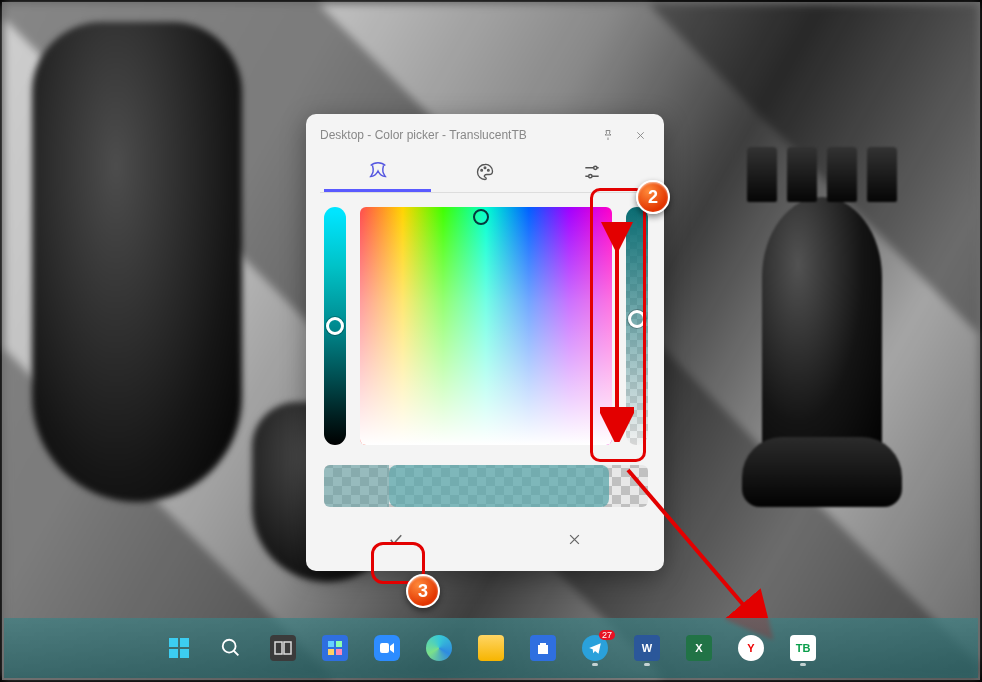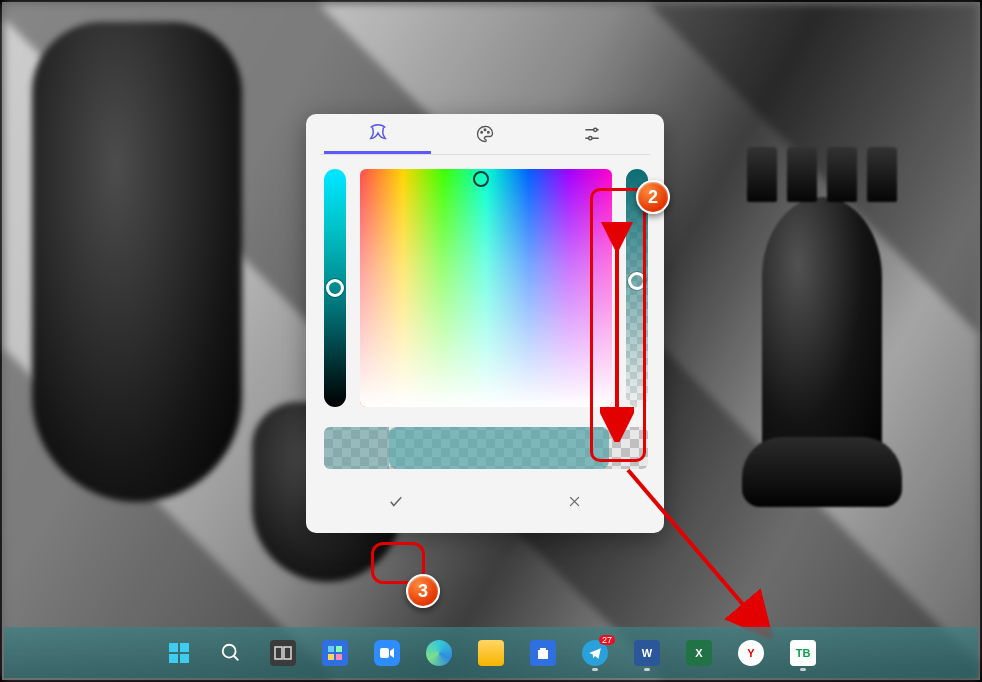--- a/index.html
+++ b/index.html
@@ -59,21 +59,21 @@
 .callout { position: absolute; border: 3px solid #e30000; border-radius: 10px; pointer-events: none; }
 .callout.c-alpha { left: 588px; top: 186px; width: 56px; height: 274px; }
 .callout.c-ok { left: 369px; top: 540px; width: 54px; height: 42px; border-radius: 12px; }
 .badge { position: absolute; width: 34px; height: 34px; border-radius: 50%; background: radial-gradient(circle at 35% 30%, #ff8a3a, #e23400 70%); color: #fff; font-weight: 700; font-size: 18px; display: flex; align-items: center; justify-content: center; box-shadow: 0 3px 6px rgba(0,0,0,0.45), inset 0 1px 2px rgba(255,255,255,0.6); border: 2px solid #fff; }
 .badge.b2 { left: 634px; top: 178px; }
 .badge.b3 { left: 404px; top: 572px; }
 
 .anno-arrow { position: absolute; pointer-events: none; }
 
 
-.taskbar { position: absolute; left: 2px; right: 2px; bottom: 2px; height: 51px; background: linear-gradient(to bottom, rgba(62,128,131,0.72), rgba(40,98,101,0.78)); display: flex; align-items: center; justify-content: center; gap: 12px; backdrop-filter: blur(2px); }
+.taskbar { position: absolute; left: 2px; right: 2px; bottom: 2px; height: 60px; background: linear-gradient(to bottom, rgba(62,128,131,0.72), rgba(40,98,101,0.78)); display: flex; align-items: center; justify-content: center; gap: 12px; backdrop-filter: blur(2px); }
 .tb-item { width: 40px; height: 40px; display: flex; align-items: center; justify-content: center; border-radius: 4px; position: relative; }
 .tb-item .dot { position: absolute; bottom: 2px; left: 50%; transform: translateX(-50%); width: 6px; height: 3px; border-radius: 2px; background: rgba(255,255,255,0.7); }
 .tb-bad { position: absolute; top: 2px; right: 0; background: #e81123; color: #fff; font-size: 9px; padding: 0 3px; border-radius: 7px; }
 
 
 .tile { width: 26px; height: 26px; border-radius: 4px; display: flex; align-items: center; justify-content: center; color: #fff; font-size: 11px; font-weight: 600; }
 .i-folder { background: linear-gradient(#ffd564,#f7b500); }
 .i-store { background: #2f6fe0; }
 .i-edge  { background: conic-gradient(#38c9d6,#2e8be0,#7be08a,#38c9d6); border-radius: 50%; }
 .i-tg    { background: #2aa1db; border-radius: 50%; }
@@ -97,20 +97,34 @@
     <div class="head">
         <span></span>
         <span></span>
         <span></span>
         <span></span>
       </div>
     <div class="base"></div>
   </div>
 
   <div class="dialog">
+    <div class="titlebar">
+      <span>Desktop - Color picker - TranslucentTB</span>
+      <span class="spacer"></span>
+      <span class="tbtn">
+        <svg width="12" height="12" viewBox="0 0 24 24" fill="none" stroke="currentColor" stroke-width="2">
+            <path d="M12 17v5M8 3h8l-1 6 3 3H6l3-3-1-6z"></path>
+          </svg>
+      </span>
+      <span class="tbtn">
+        <svg width="11" height="11" viewBox="0 0 24 24" stroke="currentColor" stroke-width="2">
+            <path d="M5 5l14 14M19 5L5 19"></path>
+          </svg>
+      </span>
+    </div>
 
     <div class="tabs">
       <div class="tab active">
         <svg width="22" height="22" viewBox="0 0 24 24" fill="none" stroke="#5557e0" stroke-width="1.6">
             <path d="M4 6c4-4 12-4 16 0M6 6c2 7 0 9-2 12 3 0 6-2 8-6 2 4 5 6 8 6-2-3-4-5-2-12"></path>
           </svg>
       </div>
       <div class="tab">
         <svg width="20" height="20" viewBox="0 0 24 24" fill="none" stroke="#555" stroke-width="1.6">
             <path d="M12 3a9 9 0 100 18c2 0 2-2 0-3s0-3 2-3h3a4 4 0 004-4 8 8 0 00-9-8z"></path>

